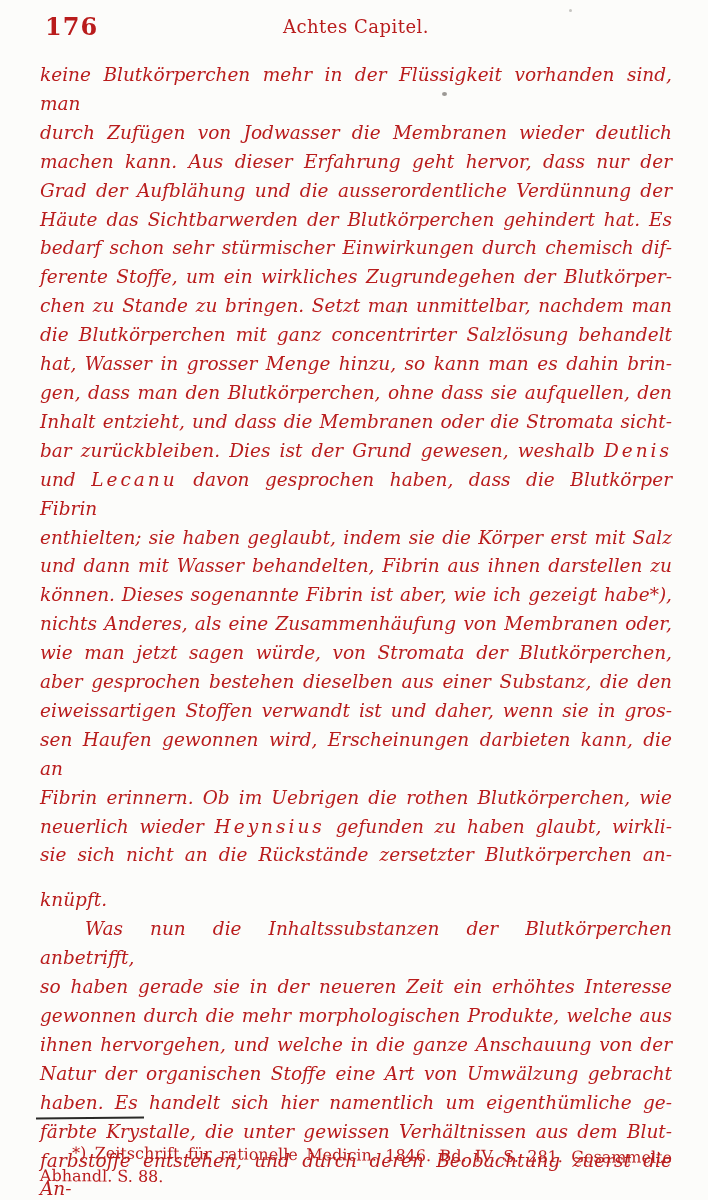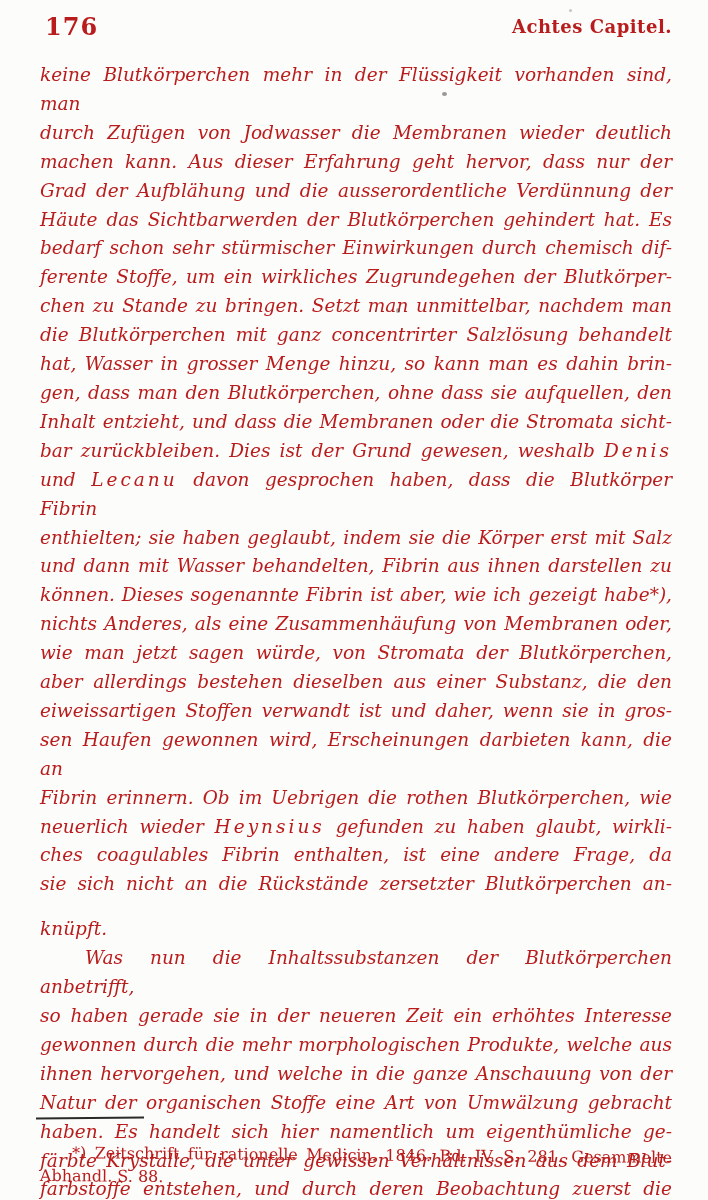--- a/index.html
+++ b/index.html
@@ -32,24 +32,23 @@
     top: 2px;
     font-size: 24px;
     font-weight: bold;
     letter-spacing: 1px;
   }
   .running-title {
     position: absolute;
     left: 0;
     right: 0;
     top: 6px;
-    text-align: right;
+    text-align: center;
     font-size: 18px;
     letter-spacing: 0.5px;
-    font-weight: bold;
   }
   
   .text-block {
     position: absolute;
     top: 61px;
     left: 40px;
     width: 632px;
   }
   .line {
     font-size: 18.5px;
@@ -130,26 +129,25 @@
       <div class="line">hat, Wasser in grosser Menge hinzu, so kann man es dahin brin-</div>
       <div class="line">gen, dass man den Blutkörperchen, ohne dass sie aufquellen, den</div>
       <div class="line">Inhalt entzieht, und dass die Membranen oder die Stromata sicht-</div>
       <div class="line">bar zurückbleiben.  Dies ist der Grund gewesen, weshalb <span class="sperr">Denis</span></div>
       <div class="line">und <span class="sperr">Lecanu</span> davon gesprochen haben, dass die Blutkörper Fibrin</div>
       <div class="line">enthielten; sie haben geglaubt, indem sie die Körper erst mit Salz</div>
       <div class="line">und dann mit Wasser behandelten, Fibrin aus ihnen darstellen zu</div>
       <div class="line">können.  Dieses sogenannte Fibrin ist aber, wie ich gezeigt habe*),</div>
       <div class="line">nichts Anderes, als eine Zusammenhäufung von Membranen oder,</div>
       <div class="line">wie man jetzt sagen würde, von Stromata der Blutkörperchen,</div>
-      <div class="line">aber allerdings bestehen dieselben aus einer Substanz, die den</div>
+      <div class="line">aber gesprochen bestehen dieselben aus einer Substanz, die den</div>
       <div class="line">eiweissartigen Stoffen verwandt ist und daher, wenn sie in gros-</div>
       <div class="line">sen Haufen gewonnen wird, Erscheinungen darbieten kann, die an</div>
       <div class="line">Fibrin erinnern.  Ob im Uebrigen die rothen Blutkörperchen, wie</div>
       <div class="line">neuerlich wieder <span class="sperr">Heynsius</span> gefunden zu haben glaubt, wirkli-</div>
-      <div class="line">ches coagulables Fibrin enthalten, ist eine andere Frage, da</div>
       <div class="line">sie sich nicht an die Rückstände zersetzter Blutkörperchen an-</div>
       <div class="line last">knüpft.</div>
       <div class="line indent">Was nun die Inhaltssubstanzen der Blutkörperchen anbetrifft,</div>
       <div class="line">so haben gerade sie in der neueren Zeit ein erhöhtes Interesse</div>
       <div class="line">gewonnen durch die mehr morphologischen Produkte, welche aus</div>
       <div class="line">ihnen hervorgehen, und welche in die ganze Anschauung von der</div>
       <div class="line">Natur der organischen Stoffe eine Art von Umwälzung gebracht</div>
       <div class="line">haben.  Es handelt sich hier namentlich um eigenthümliche ge-</div>
       <div class="line">färbte Krystalle, die unter gewissen Verhältnissen aus dem Blut-</div>
       <div class="line">farbstoffe entstehen, und durch deren Beobachtung zuerst die An-</div>

